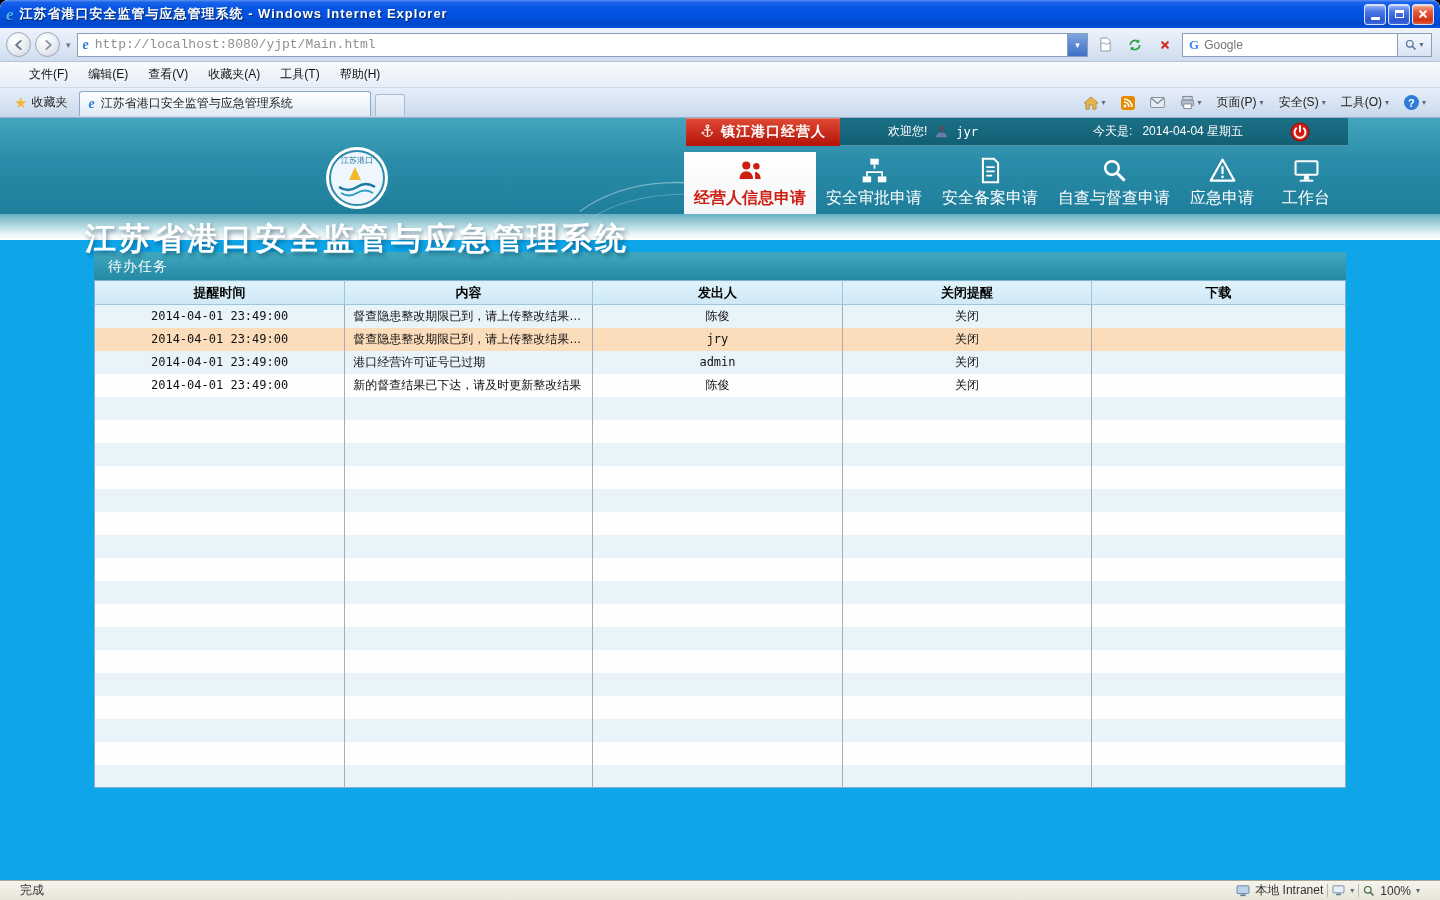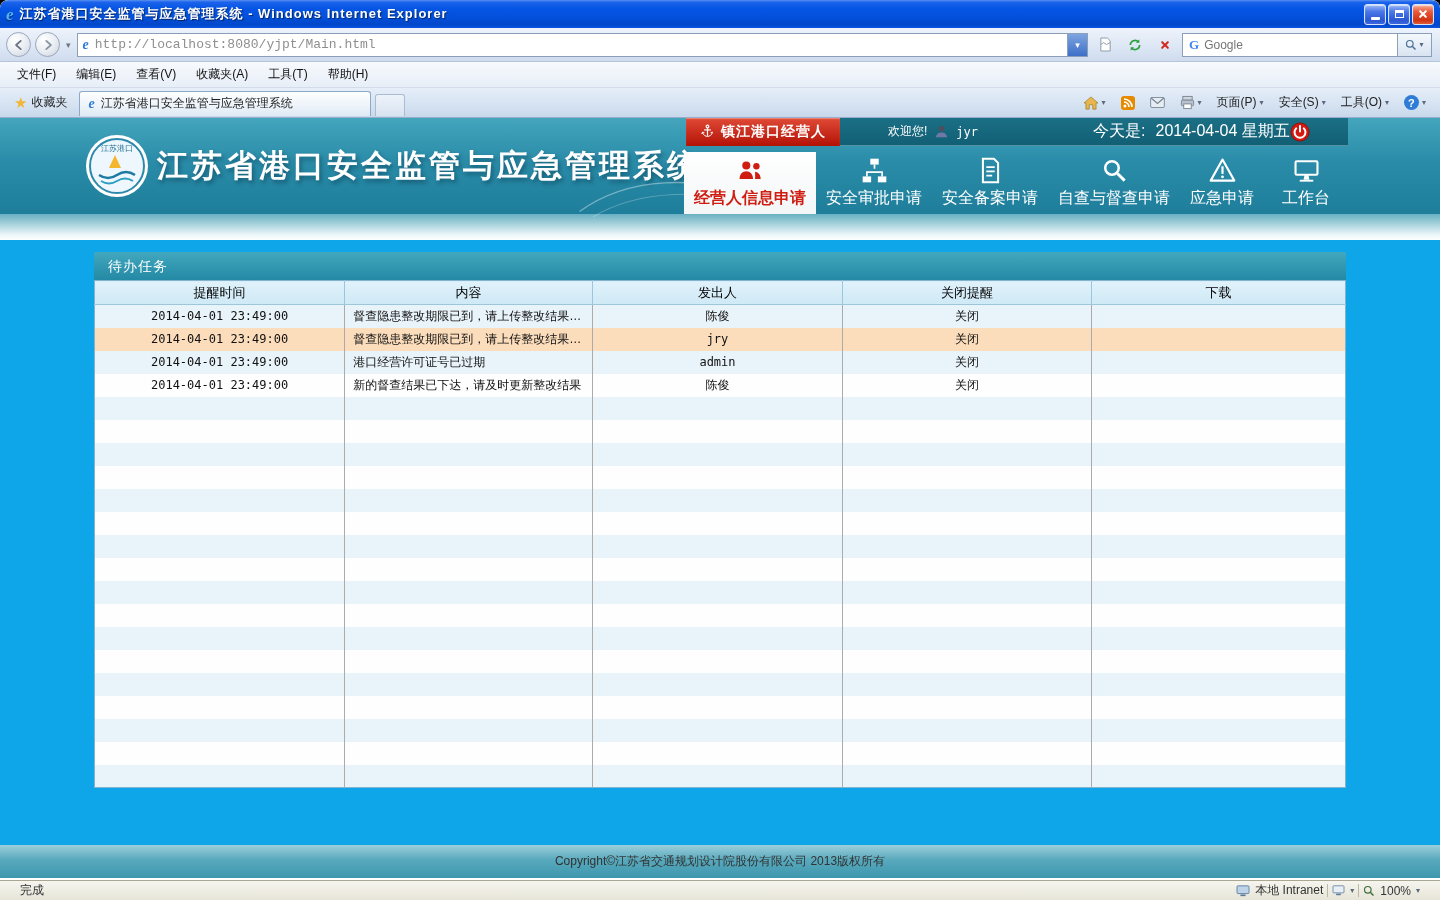--- a/index.html
+++ b/index.html
@@ -33,21 +33,21 @@
   .addr-drop{width:20px;height:22px;background:linear-gradient(180deg,#7ea4e0,#3e6fc8);color:#fff;font-size:9px;display:flex;align-items:center;justify-content:center;cursor:pointer;border-left:1px solid #8aa0b8;}
   .tool-ico{width:26px;height:24px;display:flex;align-items:center;justify-content:center;border:1px solid transparent;border-radius:2px;cursor:pointer;}
   .x-red{color:#d22c1f;} .x-red::before,.x-red::after{background:#d22c1f;}
   .search-box{width:250px;height:24px;background:#fff;border:1px solid #8aa0b8;display:flex;align-items:center;padding-left:6px;gap:5px;}
   .g-logo{font-weight:bold;font-size:13px;color:#4285f4;font-family:"Liberation Serif",serif;}
   .search-box input{flex:1;border:none;outline:none;font-size:12px;color:#6d28d9;background:transparent;}
   .search-btn{width:34px;height:22px;display:flex;align-items:center;justify-content:center;gap:2px;cursor:pointer;background:linear-gradient(180deg,#f4f8fd,#d9e4f2);border-left:1px solid #8aa0b8;}
   .caret{font-size:8px;color:#5a6a7e;}
 
   
-  .menubar{height:26px;flex:0 0 26px;display:flex;align-items:center;padding-left:8px;gap:2px;
+  .menubar{height:26px;flex:0 0 26px;display:flex;align-items:center;padding-left:20px;gap:2px;
     background:linear-gradient(180deg,#f7fafd,#e7eef7);border-bottom:1px solid #d2dcea;}
   .menu-item{font-size:12px;color:#111;padding:3px 9px;cursor:pointer;border-radius:2px;}
 
   
   .favbar{height:30px;flex:0 0 30px;display:flex;align-items:center;padding:0 8px 0 6px;gap:4px;
     background:linear-gradient(180deg,#e6eef9 0%,#d5e2f1 60%,#c8d8eb 100%);border-bottom:1px solid #8fa4c400;border-bottom:1px solid #98accb;}
   .fav-star{color:#f0b73a;font-size:15px;}
   .fav-btn{font-size:12px;color:#222;background:transparent;border:1px solid transparent;border-radius:2px;padding:3px 7px;cursor:pointer;display:flex;align-items:center;gap:4px;}
   .btab{width:292px;height:25px;margin-top:1px;display:flex;align-items:center;gap:6px;padding:0 8px;cursor:pointer;
     background:linear-gradient(180deg,#fdfeff 0%,#eef4fa 55%,#dfe9f4 100%);border:1px solid #8ea8c8;border-bottom:none;border-radius:3px 3px 0 0;}
@@ -56,35 +56,35 @@
   .tab-stub{width:30px;height:22px;margin-top:4px;background:linear-gradient(180deg,#eef3fa,#d8e3f0);border:1px solid #a8bcd4;border-bottom:none;border-radius:3px 3px 0 0;cursor:pointer;}
   .fav-right{margin-left:auto;display:flex;align-items:center;gap:3px;}
   .fr-btn{display:flex;align-items:center;gap:3px;font-size:12px;color:#222;padding:3px 5px;border:1px solid transparent;border-radius:2px;cursor:pointer;white-space:nowrap;}
   .help-q{width:15px;height:15px;border-radius:50%;background:#2e7cd6;color:#fff;font-weight:bold;font-size:11px;display:flex;align-items:center;justify-content:center;}
 
   
   .page{flex:1;display:flex;flex-direction:column;background:#fff;overflow:hidden;}
 
   .page-header{height:96px;flex:0 0 96px;position:relative;
     background:linear-gradient(180deg,#44a5bd 0%,#2a8ca8 45%,#1e7e9b 100%);}
-  .brand{position:absolute;left:85px;top:16px;display:flex;align-items:center;gap:8px;}
+  .brand{position:absolute;left:85px;top:28px;display:flex;align-items:center;gap:8px;flex-direction:column;}
   .logo{width:64px;height:64px;}
   .system-title{font-size:31px;color:#fff;font-weight:bold;letter-spacing:3px;text-shadow:2px 3px 4px rgba(0,40,60,.45);white-space:nowrap;}
   .swoosh{position:absolute;left:575px;top:48px;width:180px;height:55px;opacity:.7;}
 
   .user-strip{position:absolute;top:0;right:92px;width:662px;height:28px;display:flex;align-items:center;
     background:linear-gradient(180deg,#1b7085,#115f75);border-bottom:1px solid rgba(255,255,255,.25);}
   .role-badge{height:28px;display:flex;align-items:center;gap:6px;padding:0 14px;cursor:default;
     background:linear-gradient(180deg,#e04a36,#b31206);box-shadow:inset 0 1px 1px rgba(255,255,255,.35);}
   .role-badge span{color:#fff;font-size:14px;font-weight:bold;letter-spacing:1px;white-space:nowrap;}
   .welcome-group{margin-left:48px;display:flex;align-items:center;gap:7px;}
   .welcome-label{color:#fff;font-size:12px;}
   .username{color:#fff;font-size:12px;font-family:"DejaVu Sans Mono",monospace;}
   .date-group{margin-left:115px;display:flex;align-items:center;gap:10px;}
-  .date-label,.date-value{color:#fff;font-size:16px;}
+  .date-label,.date-value{color:#fff;font-size:12px;}
   .power-btn{margin-left:auto;margin-right:38px;background:none;border:none;cursor:pointer;line-height:0;}
 
   .main-nav{position:absolute;right:92px;bottom:0;height:62px;display:flex;align-items:stretch;}
   .nav-item{min-width:84px;padding:0 10px;display:flex;flex-direction:column;align-items:center;justify-content:center;gap:4px;color:#fff;cursor:pointer;}
   .nav-item .nav-label{font-size:16px;white-space:nowrap;}
   .nav-item.active{background:linear-gradient(180deg,#ffffff,#f3f6f7);color:#cf1d12;}
   .nav-item.active .nav-label{font-weight:bold;}
   .nav-item svg{width:27px;height:27px;}
 
   .sub-strip{height:26px;flex:0 0 26px;background:linear-gradient(180deg,#68b0c2 0%,#a9d3dd 40%,#e9f5f8 78%,#ffffff 100%);}
@@ -92,21 +92,21 @@
   .content{flex:1;overflow:hidden;background:#0ea5e9;}
   .panel{width:1252px;margin:12px auto 0;}
   .panel-header{height:28px;line-height:28px;padding-left:14px;color:#fff;font-size:14px;letter-spacing:1px;
     background:linear-gradient(180deg,#41a8bf,#2489a4);}
   .task-tabs{margin-top:8px;display:flex;gap:1px;}
   .task-tab{width:100px;height:24px;line-height:24px;text-align:center;font-size:13px;color:#223;cursor:pointer;
     background:linear-gradient(180deg,#b9ccd5,#9bb4bf);border:1px solid #8aa4b0;border-bottom:none;border-radius:4px 4px 0 0;}
   .task-tab.active{background:#c9e9f5;border-color:#8fc0d8;color:#000;}
 
   table.task-table{width:100%;border-collapse:collapse;border:1px solid #84b3cf;table-layout:fixed;}
-  .task-table th{height:24px;background:linear-gradient(180deg,#e0f2fb,#cfe9f6);font-size:13px;font-weight:normal;color:#000;
+  .task-table th{height:24px;background:linear-gradient(180deg,#e0f2fb,#cfe9f6);font-size:13px;font-weight:bold;color:#000;
     border-right:1px solid #9cc6dc;border-bottom:1px solid #9cc6dc;text-align:center;}
   .task-table th:last-child{border-right:none;}
   .task-table td{height:23px;font-size:12px;color:#111;border-right:1px solid #ababab;padding:0 8px;white-space:nowrap;overflow:hidden;}
   .task-table td:last-child{border-right:none;}
   .c-time{text-align:center;font-family:"DejaVu Sans Mono",monospace;}
   .c-content{text-align:left;}
   .c-sender{text-align:center;font-family:"DejaVu Sans Mono",monospace;}
   .c-close,.c-dl{text-align:center;}
   tr.even{background:#e9f3fa;} tr.odd{background:#fefefe;} tr.hl{background:#fbddbc;}
   .close-link{cursor:pointer;color:#111;}
@@ -530,23 +530,20 @@
                 <td class="c-content">&nbsp;</td>
                 <td class="c-sender">&nbsp;</td>
                 <td class="c-close">&nbsp;</td>
                 <td class="c-dl">&nbsp;</td>
               </tr>
             </tbody>
         </table>
       </div>
     </div>
 
-    <div class="page-footer">
-      <span class="copyright">Copyright©江苏省交通规划设计院股份有限公司 2013版权所有</span>
-    </div>
   </div>
 
   <div class="statusbar">
     <span>完成</span>
     <div class="status-right">
       <span class="zone-group">
         <svg width="14" height="12" viewBox="0 0 16 14">
           <rect x="1" y="1" width="14" height="9" rx="1" fill="#bcd3ea" stroke="#5a7a9c"></rect>
           <rect x="5" y="11" width="6" height="2" fill="#5a7a9c"></rect>
         </svg>

